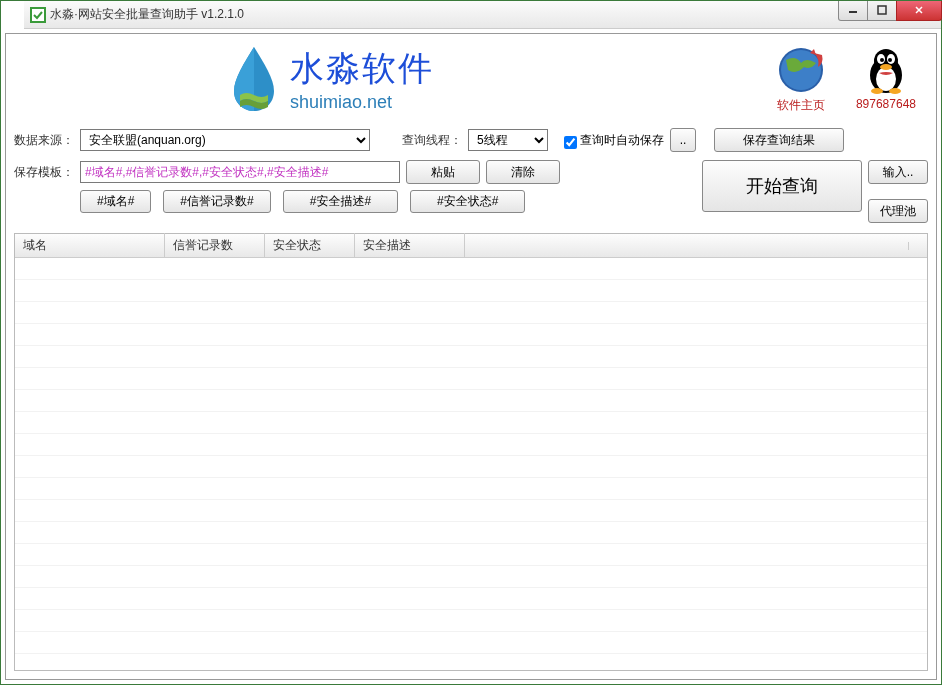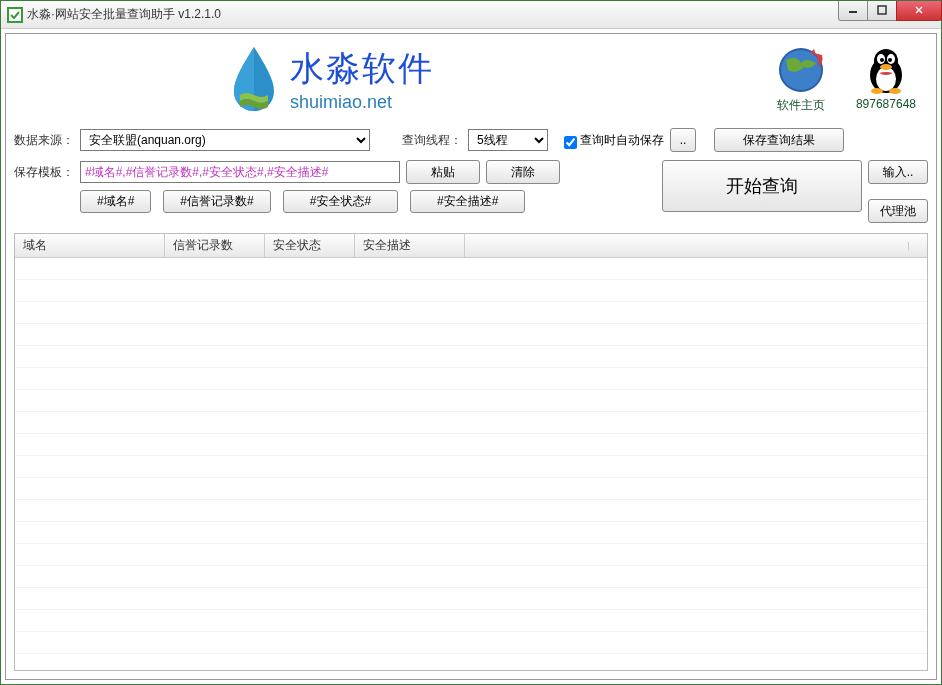--- a/index.html
+++ b/index.html
@@ -1,47 +1,47 @@
 <!DOCTYPE html>
 <html><head>
 <meta charset="utf-8">
 <style>
 * { box-sizing: border-box; margin: 0; padding: 0; }
 body { font-family: "Microsoft YaHei", SimSun, Arial, sans-serif; font-size: 12px; background: #5a9e5a; width: 942px; height: 685px; overflow: hidden; }
 .window { width: 942px; height: 685px; background: #fff; border: 1px solid #3a7a3a; display: flex; flex-direction: column; }
-.titlebar { height: 28px; background: linear-gradient(#fbfbfb, #e8e8e8); border-bottom: 1px solid #ccc; display: flex; align-items: center; padding-left: 6px; }
+.titlebar { height: 28px; background: linear-gradient(#fbfbfb, #e8e8e8); border-bottom: 1px solid #ccc; display: flex; align-items: center; padding-left: 6px; margin-left: 23px; }
 .titlebar-icon { width: 16px; height: 16px; margin-right: 4px; }
 .titlebar-title { font-size: 12px; color: #333; flex: 1; }
 .win-controls { display: flex; height: 20px; margin-top: -8px; }
 .win-btn { width: 30px; height: 20px; border: 1px solid #888; border-top: none; background: linear-gradient(#f5f5f5,#ddd); display: flex; align-items: center; justify-content: center; cursor: pointer; font-size: 10px; margin-right: -1px; }
 .win-btn.min { border-radius: 0 0 0 3px; }
 .win-btn.close { background: linear-gradient(#e67,#c33); color: #fff; border-color: #a22; width: 46px; border-radius: 0 0 3px 0; }
 .inner-frame { flex: 1; margin: 4px; border: 1px solid #999; background: #fff; display: flex; flex-direction: column; }
 .header-band { height: 90px; display: flex; align-items: center; padding: 0 20px; }
 .logo-area { display: flex; align-items: center; margin-left: 200px; }
 .logo-drop { width: 56px; height: 72px; }
 .logo-text { margin-left: 8px; }
 .logo-text-main { font-size: 34px; color: #1d4ed8; font-weight: 400; letter-spacing: 2px; }
 .logo-text-sub { font-size: 18px; color: #2d7fb8; }
 .right-icons { margin-left: auto; display: flex; gap: 30px; }
 .right-icon-block { display: flex; flex-direction: column; align-items: center; cursor: pointer; }
 .right-icon-block .icon { width: 50px; height: 50px; }
-.right-icon-block .label { color: #14532d; font-size: 12px; margin-top: 2px; text-align: center; }
+.right-icon-block .label { color: #b91c1c; font-size: 12px; margin-top: 2px; text-align: center; }
 .controls-row { display: flex; align-items: center; padding: 4px 8px; gap: 6px; }
 .lbl { color: #333; }
 select, input[type=text] { border: 1px solid #7a7a7a; height: 22px; padding: 0 4px; background: #fff; font-size: 12px; font-family: inherit; }
 .combo-wide { width: 290px; }
 .combo-thread { width: 80px; }
 .checkbox-wrap { display: flex; align-items: flex-end; gap: 3px; margin-left: 10px; }
 .btn { border: 1px solid #888; background: linear-gradient(#fdfdfd,#e5e5e5); height: 24px; padding: 0 24px; cursor: pointer; font-size: 12px; border-radius: 3px; font-family: inherit; }
 .btn-small { width: 26px; padding: 0; }
 .btn-wide { width: 130px; }
 .template-input { width: 320px; color: #c030c0; }
 .tag-btn { border: 1px solid #888; background: linear-gradient(#fdfdfd,#e5e5e5); padding: 2px 16px; cursor: pointer; border-radius: 3px; font-size: 12px; }
-.start-btn { width: 200px; height: 52px; font-size: 18px; border: 1px solid #888; background: linear-gradient(#fdfdfd,#e5e5e5); cursor: pointer; border-radius: 3px; }
+.start-btn { width: 160px; height: 52px; font-size: 18px; border: 1px solid #888; background: linear-gradient(#fdfdfd,#e5e5e5); cursor: pointer; border-radius: 3px; }
 .side-btns { display: flex; flex-direction: column; gap: 15px; }
 .side-btn { width: 60px; height: 24px; border: 1px solid #888; background: linear-gradient(#fdfdfd,#e5e5e5); cursor: pointer; border-radius: 3px; font-size: 12px; }
 .row2 { display: flex; padding: 4px 8px; gap: 6px; align-items: flex-start; }
 .row2-left { display: flex; flex-direction: column; gap: 6px; flex: 1; }
 .row2-left-top { display: flex; align-items: center; gap: 6px; }
 .row2-left-bottom { display: flex; gap: 12px; padding-left: 66px; }
 .table-area { flex: 1; margin: 6px 8px 8px 8px; border: 1px solid #bbb; display: flex; flex-direction: column; }
 .table-header { display: flex; background: linear-gradient(#fdfdfd,#e8e8e8); border-bottom: 1px solid #ccc; height: 24px; align-items: center; }
 .th { border-right: 1px solid #ccc; padding: 4px 8px; color: #333; }
 .th-spacer { flex: 1; }
@@ -142,22 +142,22 @@
       <div class="row2-left">
         <div class="row2-left-top">
           <span class="lbl">保存模板：</span>
           <input type="text" class="template-input" value="#域名#,#信誉记录数#,#安全状态#,#安全描述#" style="">
           <button class="btn">粘贴</button>
           <button class="btn">清除</button>
         </div>
         <div class="row2-left-bottom">
           <button class="tag-btn">#域名#</button>
           <button class="tag-btn">#信誉记录数#</button>
+          <button class="tag-btn" style="padding:2px 26px">#安全描述#</button>
           <button class="tag-btn" style="padding:2px 26px">#安全状态#</button>
-          <button class="tag-btn" style="padding:2px 26px">#安全描述#</button>
         </div>
       </div>
       <button class="start-btn">开始查询</button>
       <div class="side-btns">
         <button class="side-btn">输入..</button>
         <button class="side-btn">代理池</button>
       </div>
     </div>
 
     <div class="table-area">

